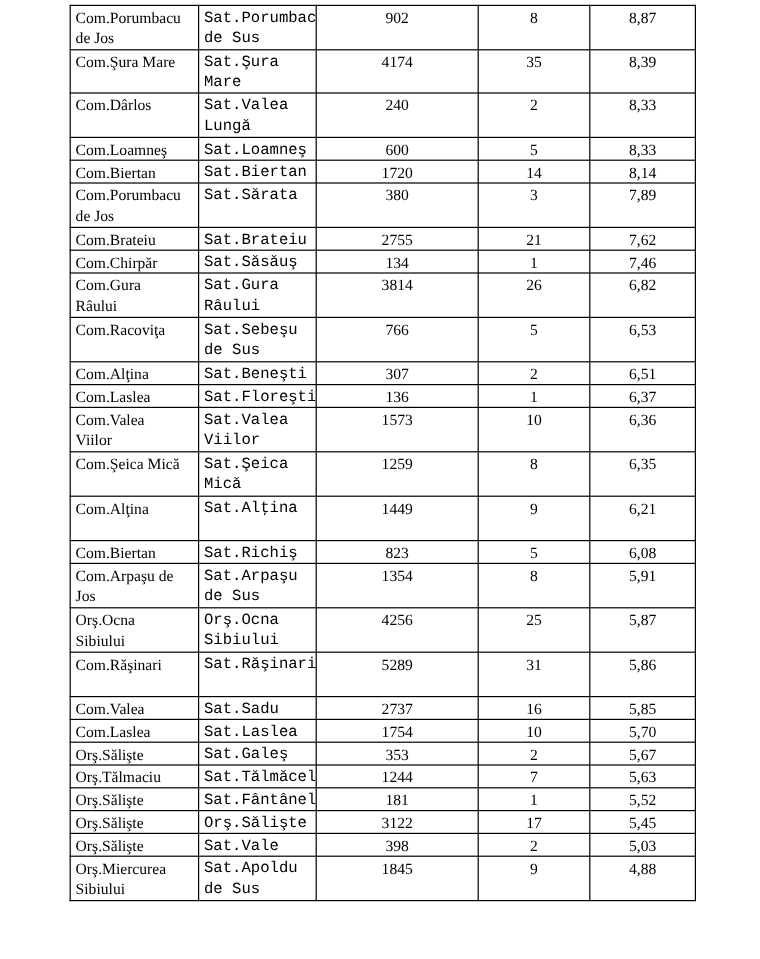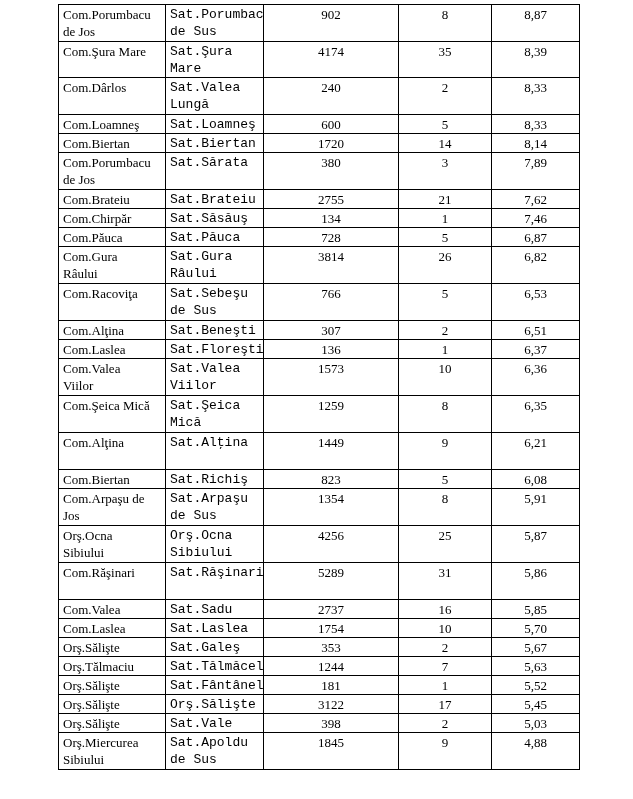--- a/index.html
+++ b/index.html
@@ -100,27 +100,20 @@
           <td class="c3">21</td>
           <td class="c4">7,62</td>
         </tr>
         <tr class="normal">
           <td class="c0">Com.Chirpăr</td>
           <td class="c1">Sat.Săsăuş</td>
           <td class="c2">134</td>
           <td class="c3">1</td>
           <td class="c4">7,46</td>
         </tr>
-        <tr class="normal">
-          <td class="c0">Com.Păuca</td>
-          <td class="c1">Sat.Păuca</td>
-          <td class="c2">728</td>
-          <td class="c3">5</td>
-          <td class="c4">6,87</td>
-        </tr>
         <tr class="tall">
           <td class="c0">Com.Gura Râului</td>
           <td class="c1">Sat.Gura Râului</td>
           <td class="c2">3814</td>
           <td class="c3">26</td>
           <td class="c4">6,82</td>
         </tr>
         <tr class="tall">
           <td class="c0">Com.Racoviţa</td>
           <td class="c1">Sat.Sebeşu de Sus</td>

